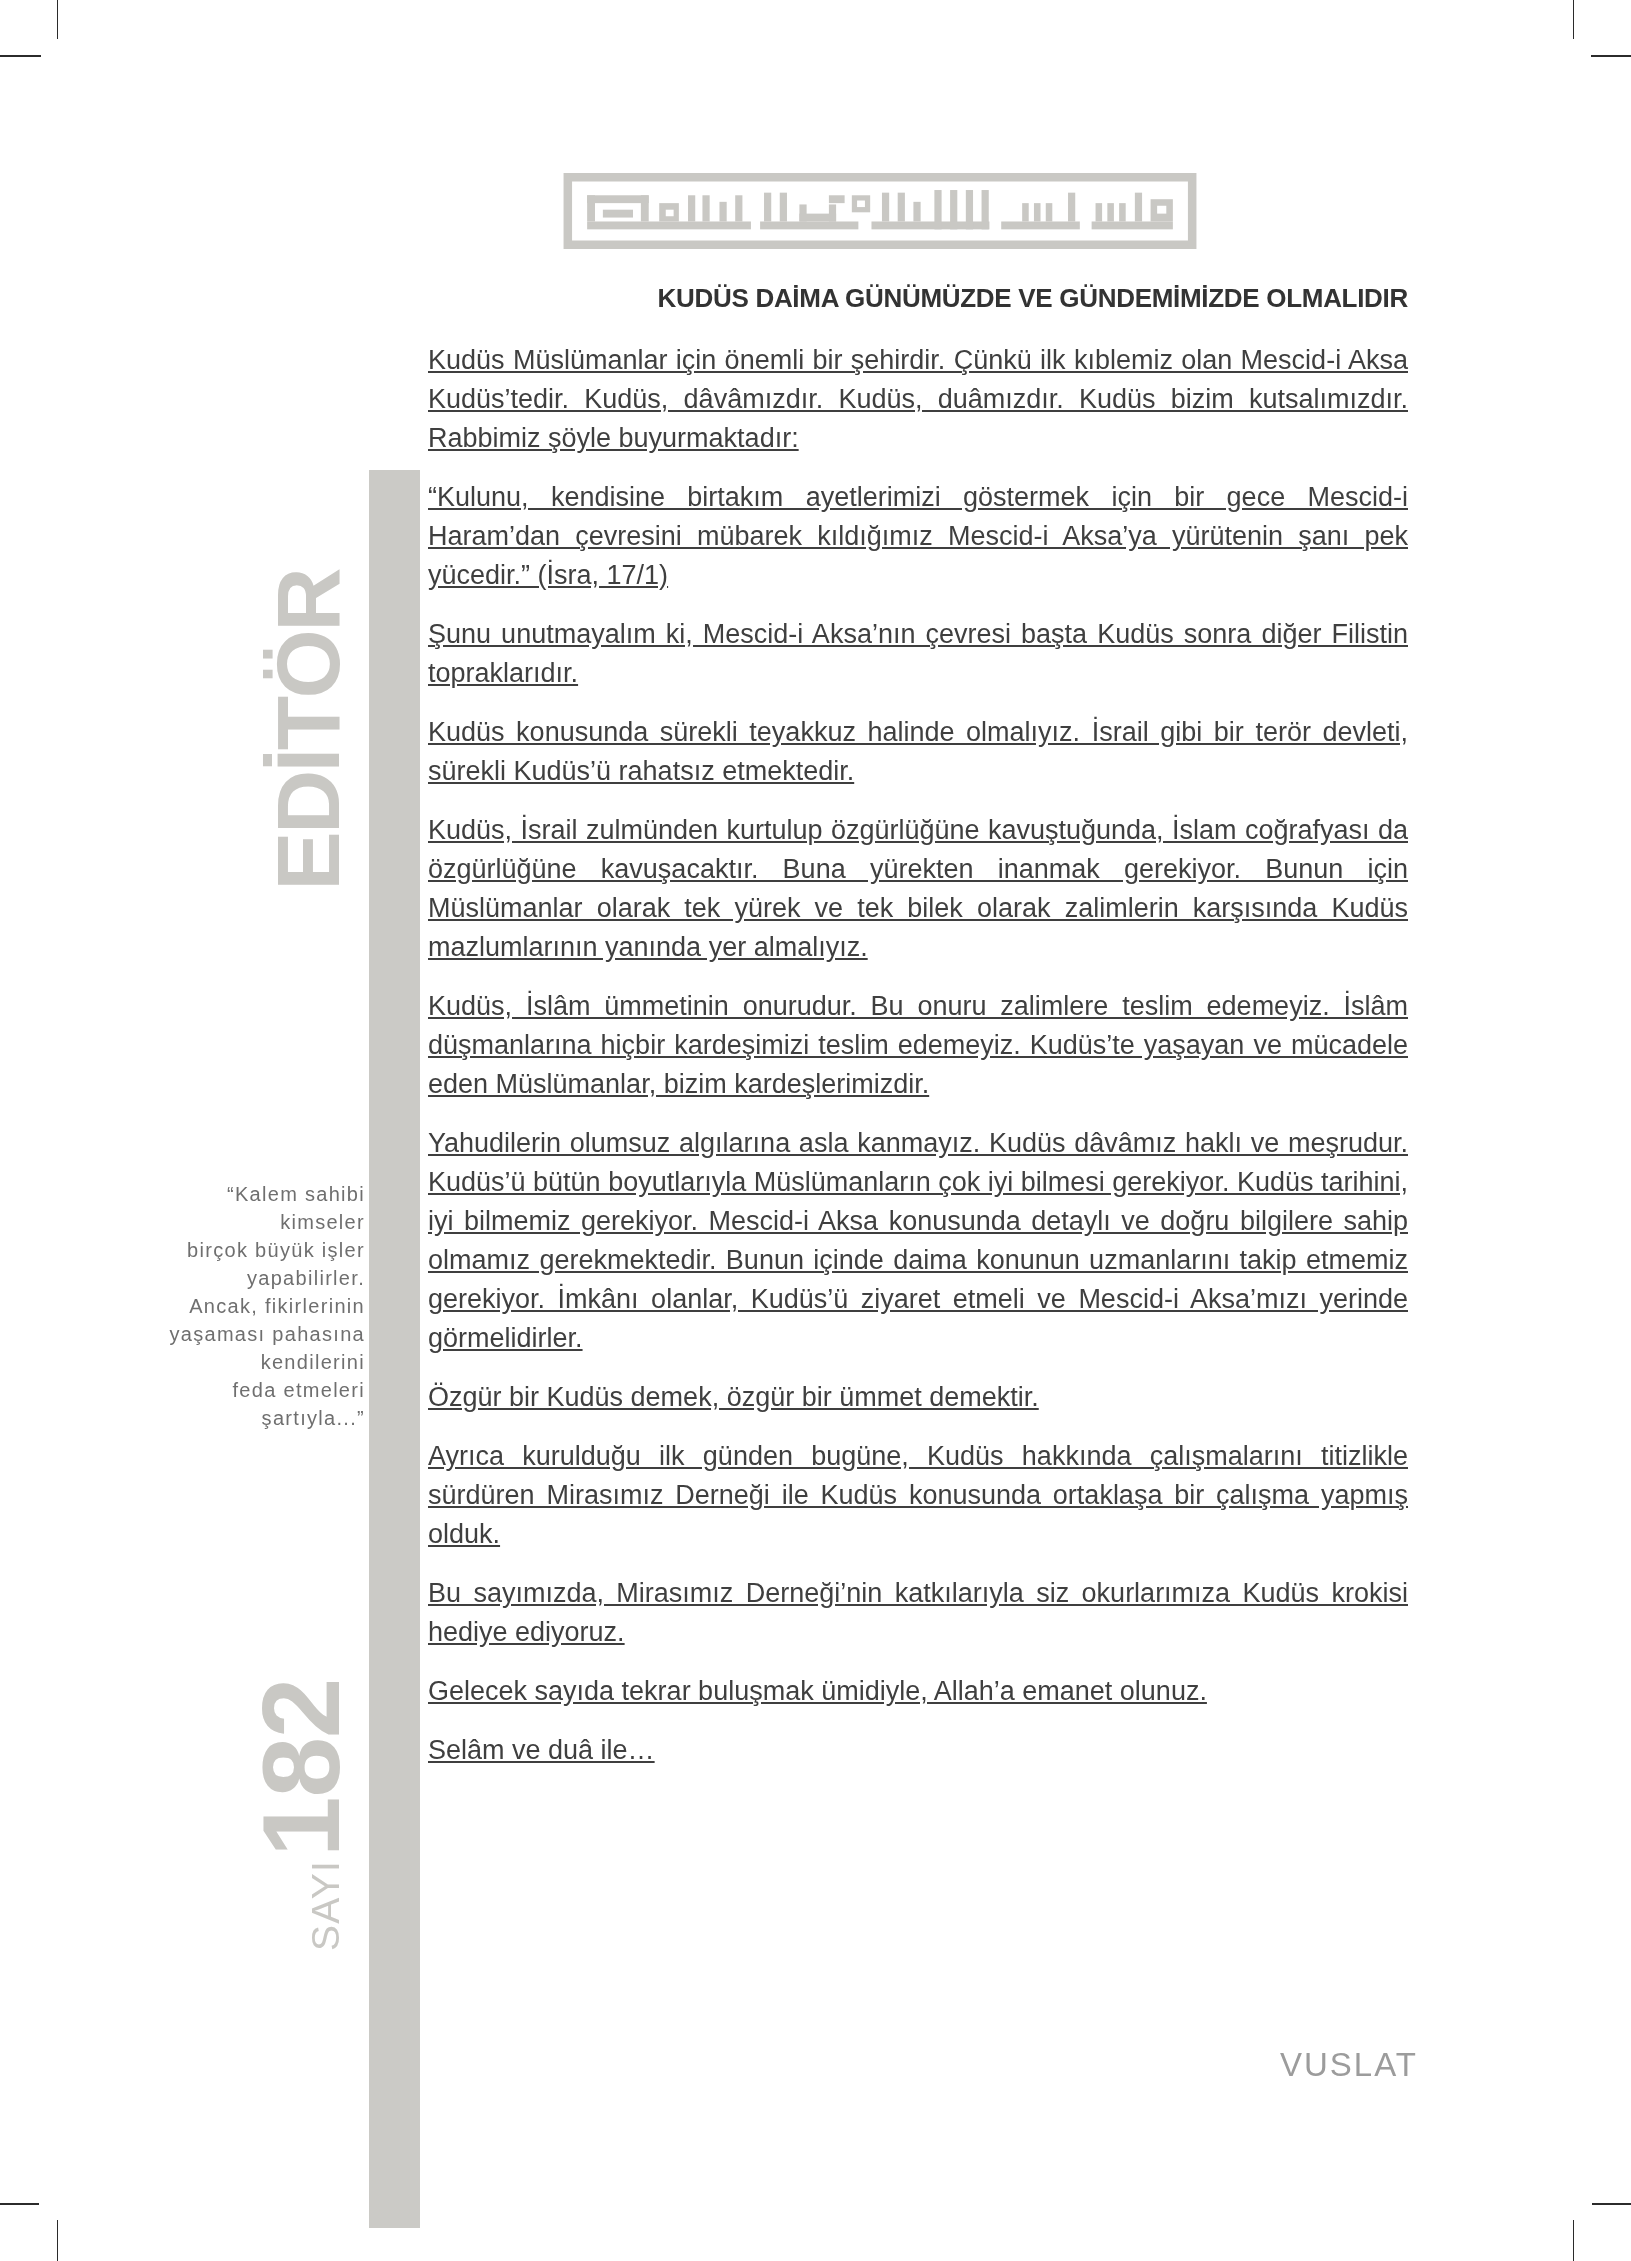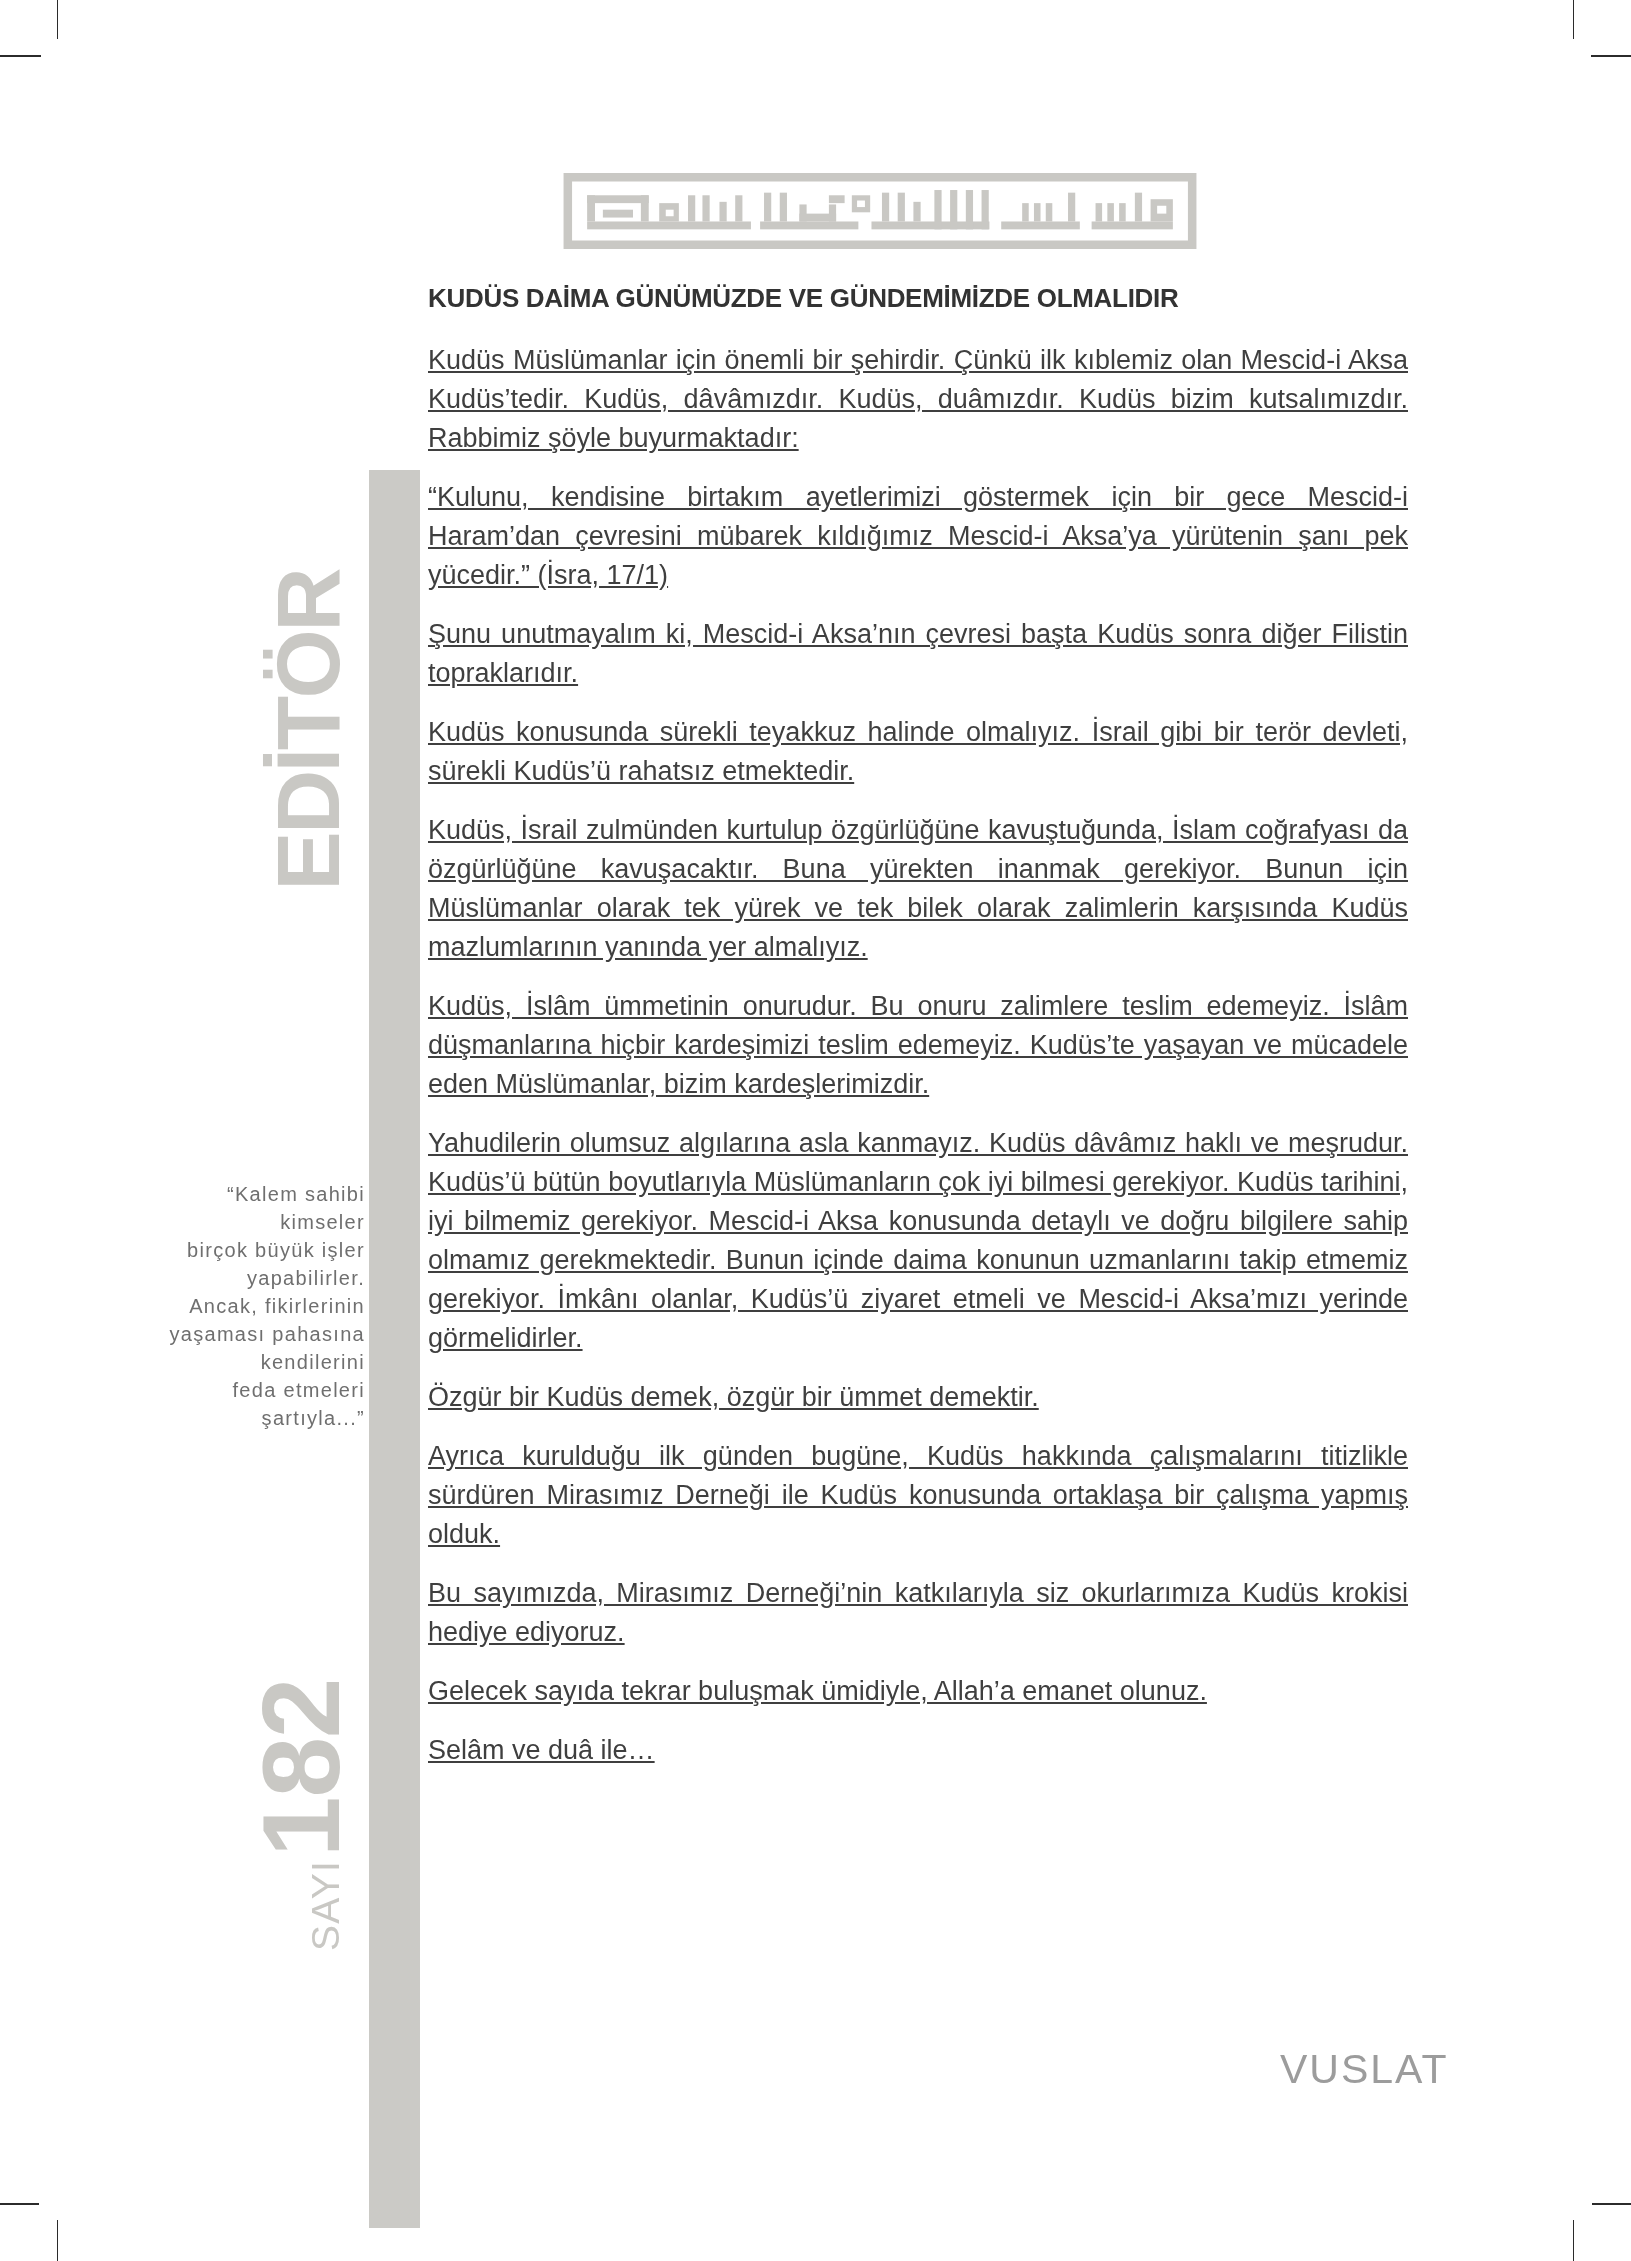--- a/index.html
+++ b/index.html
@@ -30,21 +30,21 @@
   .cm.br-h{left:1592px;top:2203px;width:39px;height:2px;}
   .cm.br-v{left:1573px;top:2220px;width:1.3px;height:41px;}
 
   .kufic{position:absolute;left:562px;top:173px;width:636px;height:76px;}
   .kufic svg{display:block;width:100%;height:100%;}
   .kufic .g{fill:var(--light-gray);}
   .kufic .w{fill:#ffffff;}
 
   .title{
     position:absolute;left:428px;top:283px;width:980px;
-    margin:0;text-align:left;
+    margin:0;text-align:right;
     font-size:26px;font-weight:bold;letter-spacing:-0.3px;
     color:var(--title-ink);
   }
 
   .body-col{
     position:absolute;left:428px;top:341px;width:980px;
     font-size:27px;line-height:39px;
     color:var(--ink);
     text-decoration:underline;
   }
@@ -72,21 +72,21 @@
   .sayi-wrap{
     position:absolute;left:255px;top:1675px;width:93px;height:280px;
     display:flex;align-items:center;justify-content:center;
   }
   .sayi-text{color:var(--light-gray);}
   .sayi-label{font-size:39px;letter-spacing:1.3px;}
   .sayi-number{font-size:109px;font-weight:bold;letter-spacing:-1.3px;}
 
   .vuslat{
     position:absolute;left:1280px;top:2046px;width:142px;
-    font-size:41px;letter-spacing:2px;
+    font-size:33px;letter-spacing:2px;
     color:var(--brand-gray);
   }
 </style>
 </head>
 <body>
 
 <div class="page">
 
   <div class="cm tl-v"></div>
   <div class="cm tl-h"></div>

